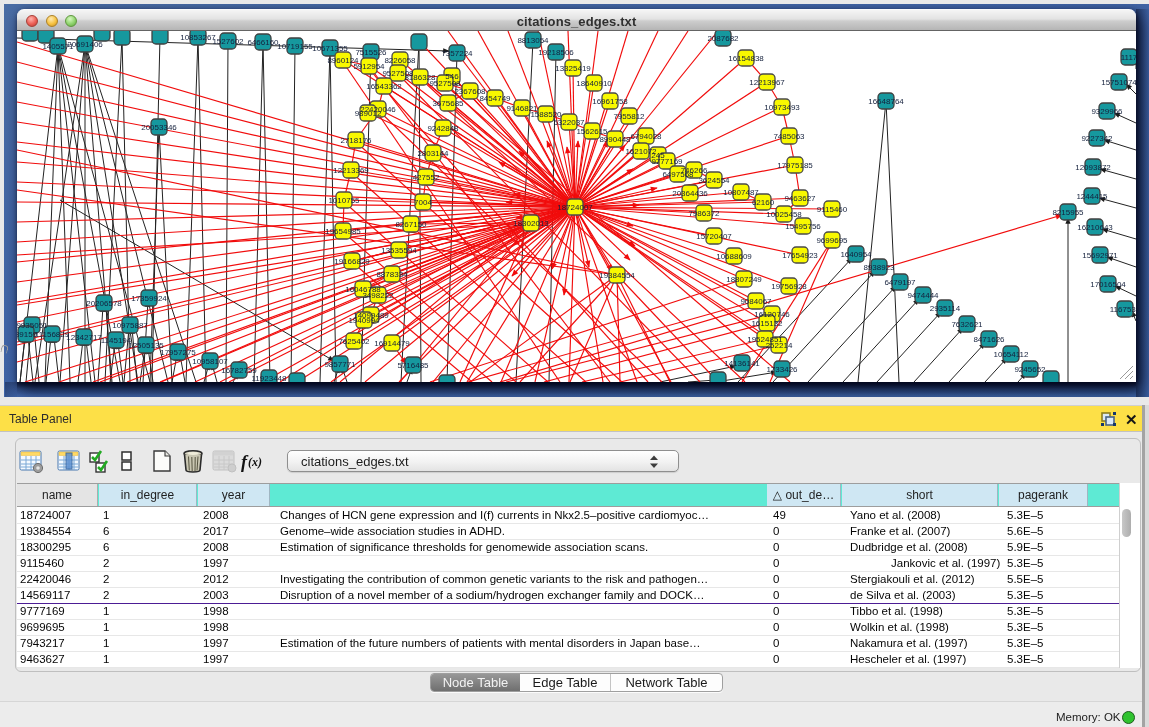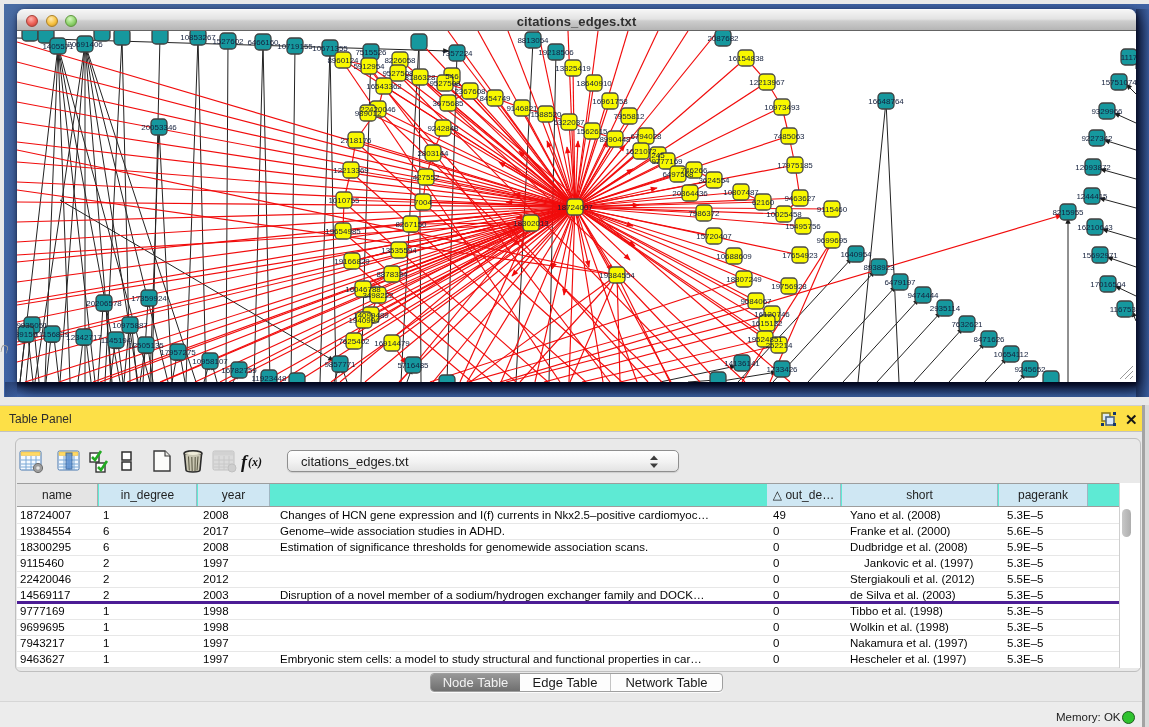--- a/index.html
+++ b/index.html
@@ -754,49 +754,50 @@
     <div style="left:756px">49</div>
     <div style="left:833px">Yano et al. (2008)</div>
     <div style="left:990px">5.3E–5</div>
   </div>
 <div class="row" style="left:17px;top:523.6px;border-bottom:1px solid #e7e7e7">
     <div style="left:3px">19384554</div>
     <div style="left:86px">6</div>
     <div style="left:186px">2017</div>
     <div style="left:263px">Genome–wide association studies in ADHD.</div>
     <div style="left:756px">0</div>
-    <div style="left:833px">Franke et al. (2000)</div>
+    <div style="left:833px">Franke et al. (2007)</div>
     <div style="left:990px">5.6E–5</div>
   </div>
 <div class="row" style="left:17px;top:539.7px;border-bottom:1px solid #e7e7e7">
     <div style="left:3px">18300295</div>
     <div style="left:86px">6</div>
     <div style="left:186px">2008</div>
     <div style="left:263px">Estimation of significance thresholds for genomewide association scans.</div>
     <div style="left:756px">0</div>
     <div style="left:833px">Dudbridge et al. (2008)</div>
     <div style="left:990px">5.9E–5</div>
   </div>
 <div class="row" style="left:17px;top:555.8px;border-bottom:1px solid #e7e7e7">
     <div style="left:3px">9115460</div>
     <div style="left:86px">2</div>
     <div style="left:186px">1997</div>
     <div style="left:756px">0</div>
-    <div style="left:847px">Jankovic et al. (1997)</div>
+    <div style="left:874px">Jankovic et al. (1997)</div>
     <div style="left:990px">5.3E–5</div>
   </div>
 <div class="row" style="left:17px;top:571.9px;border-bottom:1px solid #e7e7e7">
     <div style="left:3px">22420046</div>
     <div style="left:86px">2</div>
     <div style="left:186px">2012</div>
+    <div style="left:263px">Investigating the contribution of common genetic variants to the risk and pathogen…</div>
     <div style="left:756px">0</div>
     <div style="left:833px">Stergiakouli et al. (2012)</div>
     <div style="left:990px">5.5E–5</div>
   </div>
-<div class="row" style="left:17px;top:588.0px;border-bottom:3px solid #4c1d95">
+<div class="row" style="left:17px;top:588.0px;border-bottom:1px solid #4c1d95">
     <div style="left:3px">14569117</div>
     <div style="left:86px">2</div>
     <div style="left:186px">2003</div>
     <div style="left:263px">Disruption of a novel member of a sodium/hydrogen exchanger family and DOCK…</div>
     <div style="left:756px">0</div>
     <div style="left:833px">de Silva et al. (2003)</div>
     <div style="left:990px">5.3E–5</div>
   </div>
 <div class="row" style="left:17px;top:604.1px;border-bottom:1px solid #e7e7e7">
     <div style="left:3px">9777169</div>
@@ -811,29 +812,29 @@
     <div style="left:86px">1</div>
     <div style="left:186px">1998</div>
     <div style="left:756px">0</div>
     <div style="left:833px">Wolkin et al. (1998)</div>
     <div style="left:990px">5.3E–5</div>
   </div>
 <div class="row" style="left:17px;top:636.3px;border-bottom:1px solid #e7e7e7">
     <div style="left:3px">7943217</div>
     <div style="left:86px">1</div>
     <div style="left:186px">1997</div>
+    <div style="left:263px">Estimation of the future numbers of patients with mental disorders in Japan base…</div>
     <div style="left:756px">0</div>
     <div style="left:833px">Nakamura et al. (1997)</div>
     <div style="left:990px">5.3E–5</div>
   </div>
 <div class="row" style="left:17px;top:652.4px;border-bottom:1px solid #e7e7e7">
     <div style="left:3px">9463627</div>
     <div style="left:86px">1</div>
     <div style="left:186px">1997</div>
-    <div style="left:263px">Embryonic stem cells: a model to study structural and functional properties in car…</div>
     <div style="left:756px">0</div>
     <div style="left:833px">Hescheler et al. (1997)</div>
     <div style="left:990px">5.3E–5</div>
   </div>
 <div class="abs" style="left:1119px;top:483px;width:1px;height:185px;background:#cfcfcf"></div>
 <div class="abs" style="left:1122px;top:509px;width:9px;height:28px;border-radius:5px;background:linear-gradient(90deg,#c8c8c8,#adadad)"></div>
 <div class="abs" id="tabs">
     <div class="abs" id="seg1">Node Table</div>
     <div class="abs" id="seg2">Edge Table</div>
     <div class="abs" id="seg3">Network Table</div>

